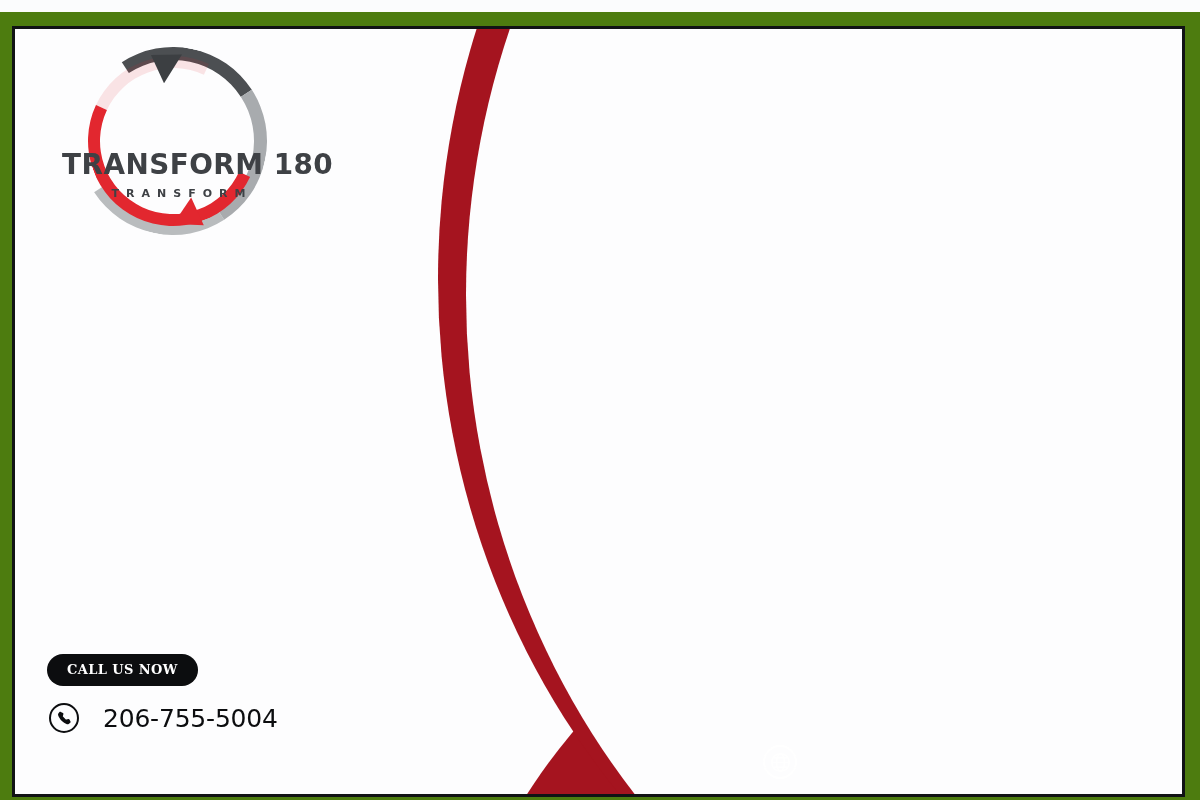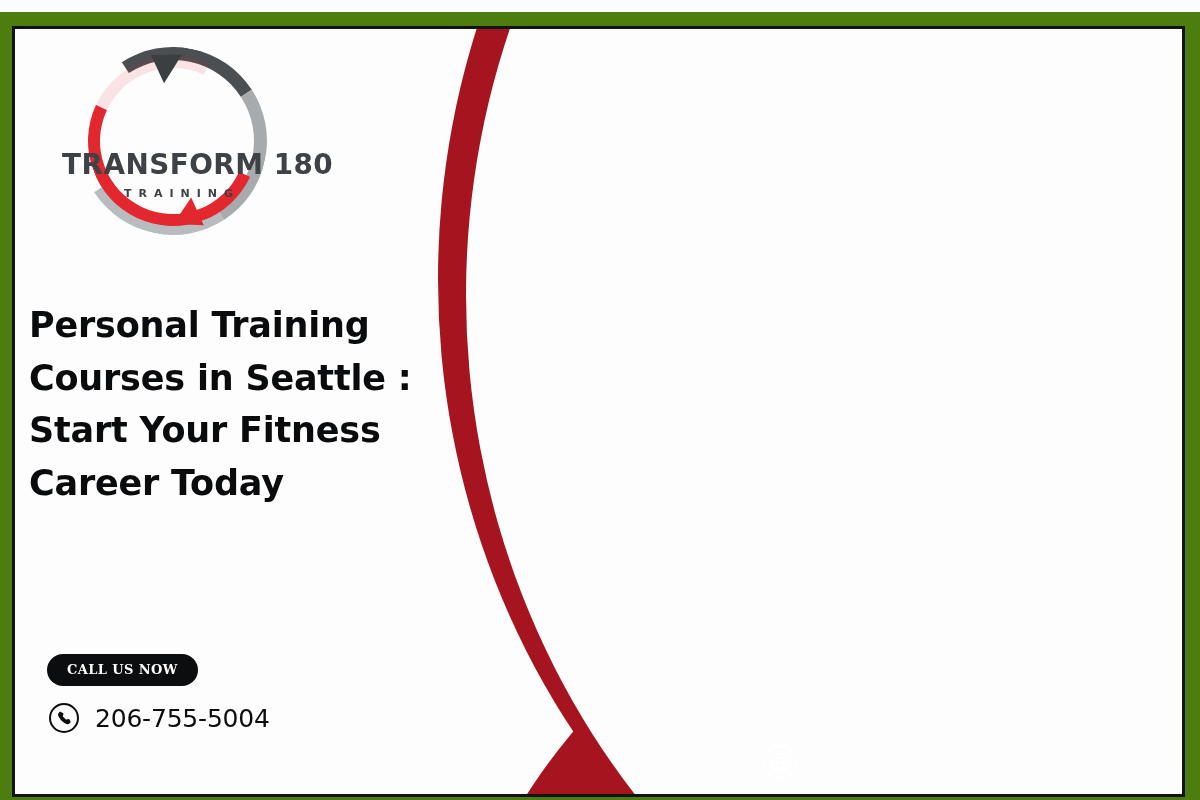--- a/index.html
+++ b/index.html
@@ -730,21 +730,21 @@
     font-weight: bold;
     letter-spacing: 0.4px;
     color: #ffffff;
     white-space: nowrap;
   }
 
   .contact-row {
     position: absolute;
     display: flex;
     align-items: center;
-    gap: 16px;
+    gap: 24px;
     justify-content: center;
   }
   #contact-phone { left: 34px; top: 674px; }
   #contact-email { left: 34px; top: 720px; }
 
   .c-icon {
     width: 30px; height: 30px;
     border-radius: 50%;
     border: 2px solid #0c0d0f;
     display: flex;
@@ -888,24 +888,23 @@
       </div>
 
       <div id="logo-block">
         <div class="logo-ring">
           <div class="ring-gray"></div>
           <div class="ring-red"></div>
           <div class="arrow-gray"></div>
           <div class="arrow-red"></div>
         </div>
         <div id="logo-wordmark">TRANSFORM 180</div>
-        <div id="logo-subword">TRAINING</div>
+        <div id="logo-subword">TRANSFORM</div>
       </div>
 
-      <h1 id="headline">Personal Training Courses in Seattle : Start Your Fitness Career Today</h1>
 
       <div id="cta-pill">CALL US NOW</div>
 
       <div class="contact-row" id="contact-phone">
         <span class="c-icon">
           <svg width="17" height="17" viewBox="0 0 24 24" aria-hidden="true">
             <path d="M6.6 2.5c-.6-.3-1.3-.1-1.7.4L3.3 5.1c-.5.7-.6 1.6-.3 2.4 1 2.8 2.7 5.4 4.9 7.6 2.2 2.2 4.8 3.9 7.6 4.9.8.3 1.7.2 2.4-.3l2.2-1.6c.5-.4.7-1.1.4-1.7l-1.5-3c-.3-.6-1-.9-1.6-.7l-2.6.8c-.5.1-1 0-1.3-.4l-3.4-3.4c-.4-.4-.5-.9-.4-1.4l.8-2.5c.2-.6-.1-1.3-.7-1.6l-3-1.5z" fill="#0c0d0f"></path>
           </svg>
         </span>
         <span class="c-text">206-755-5004</span>

